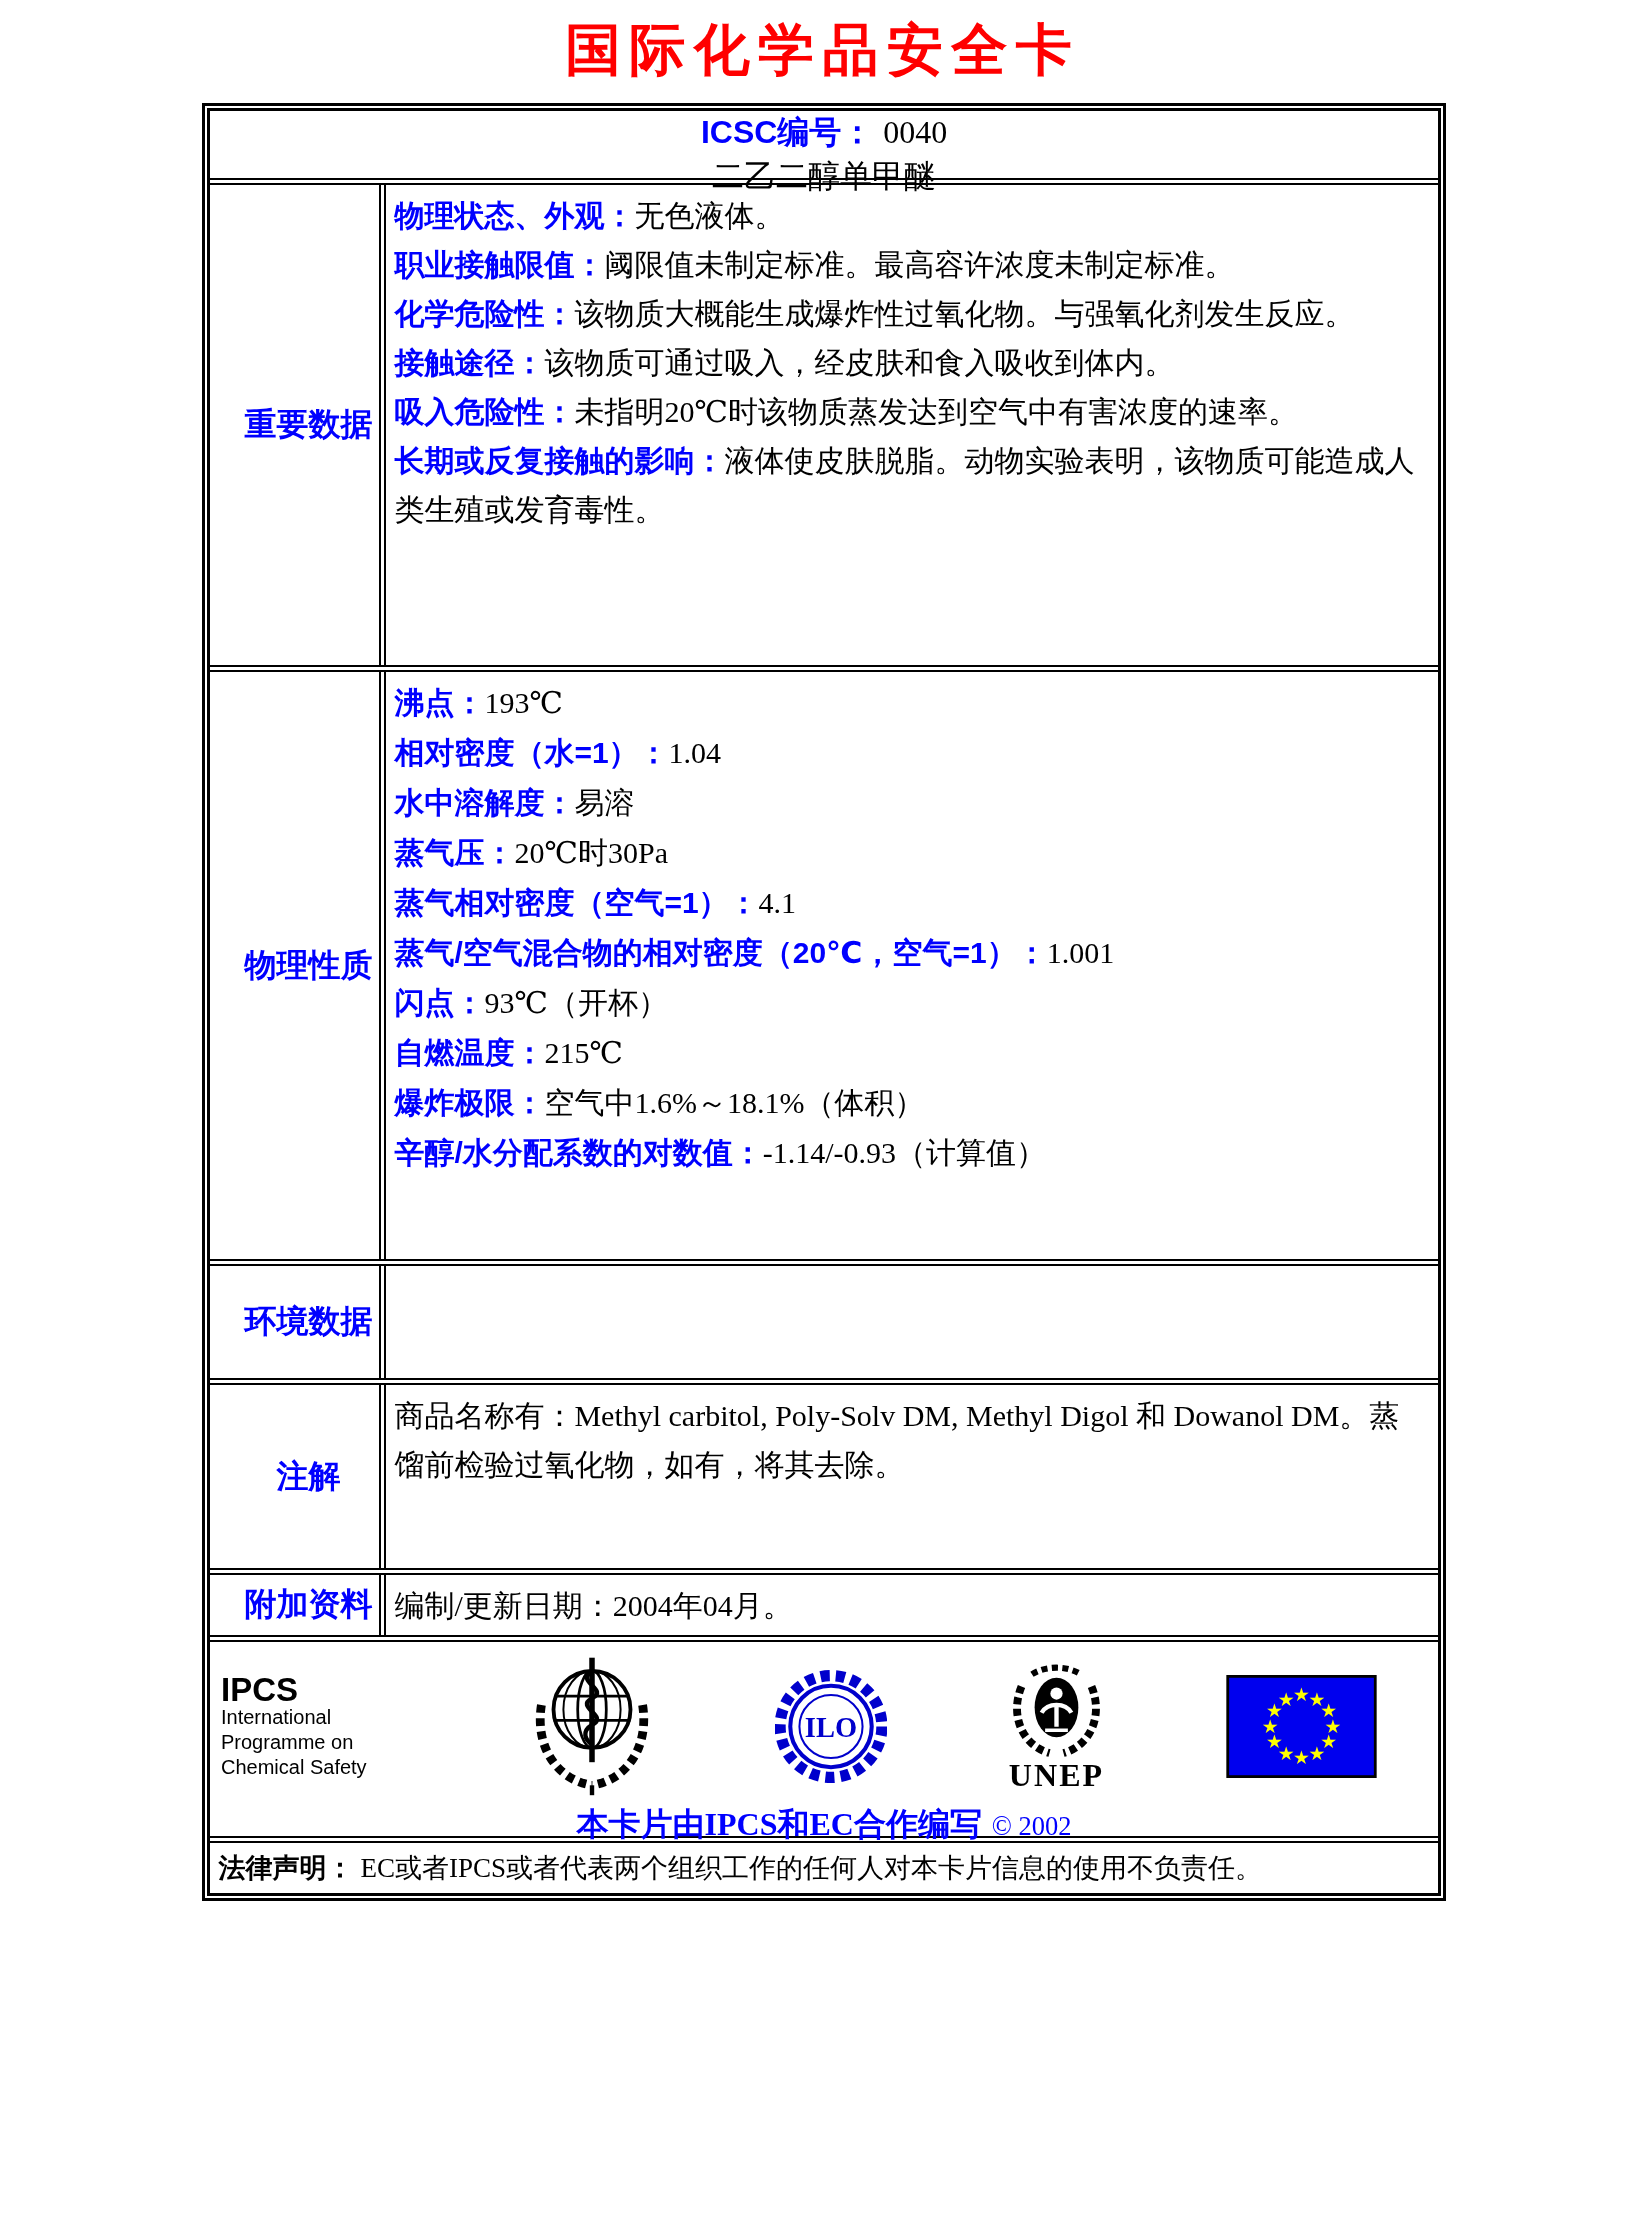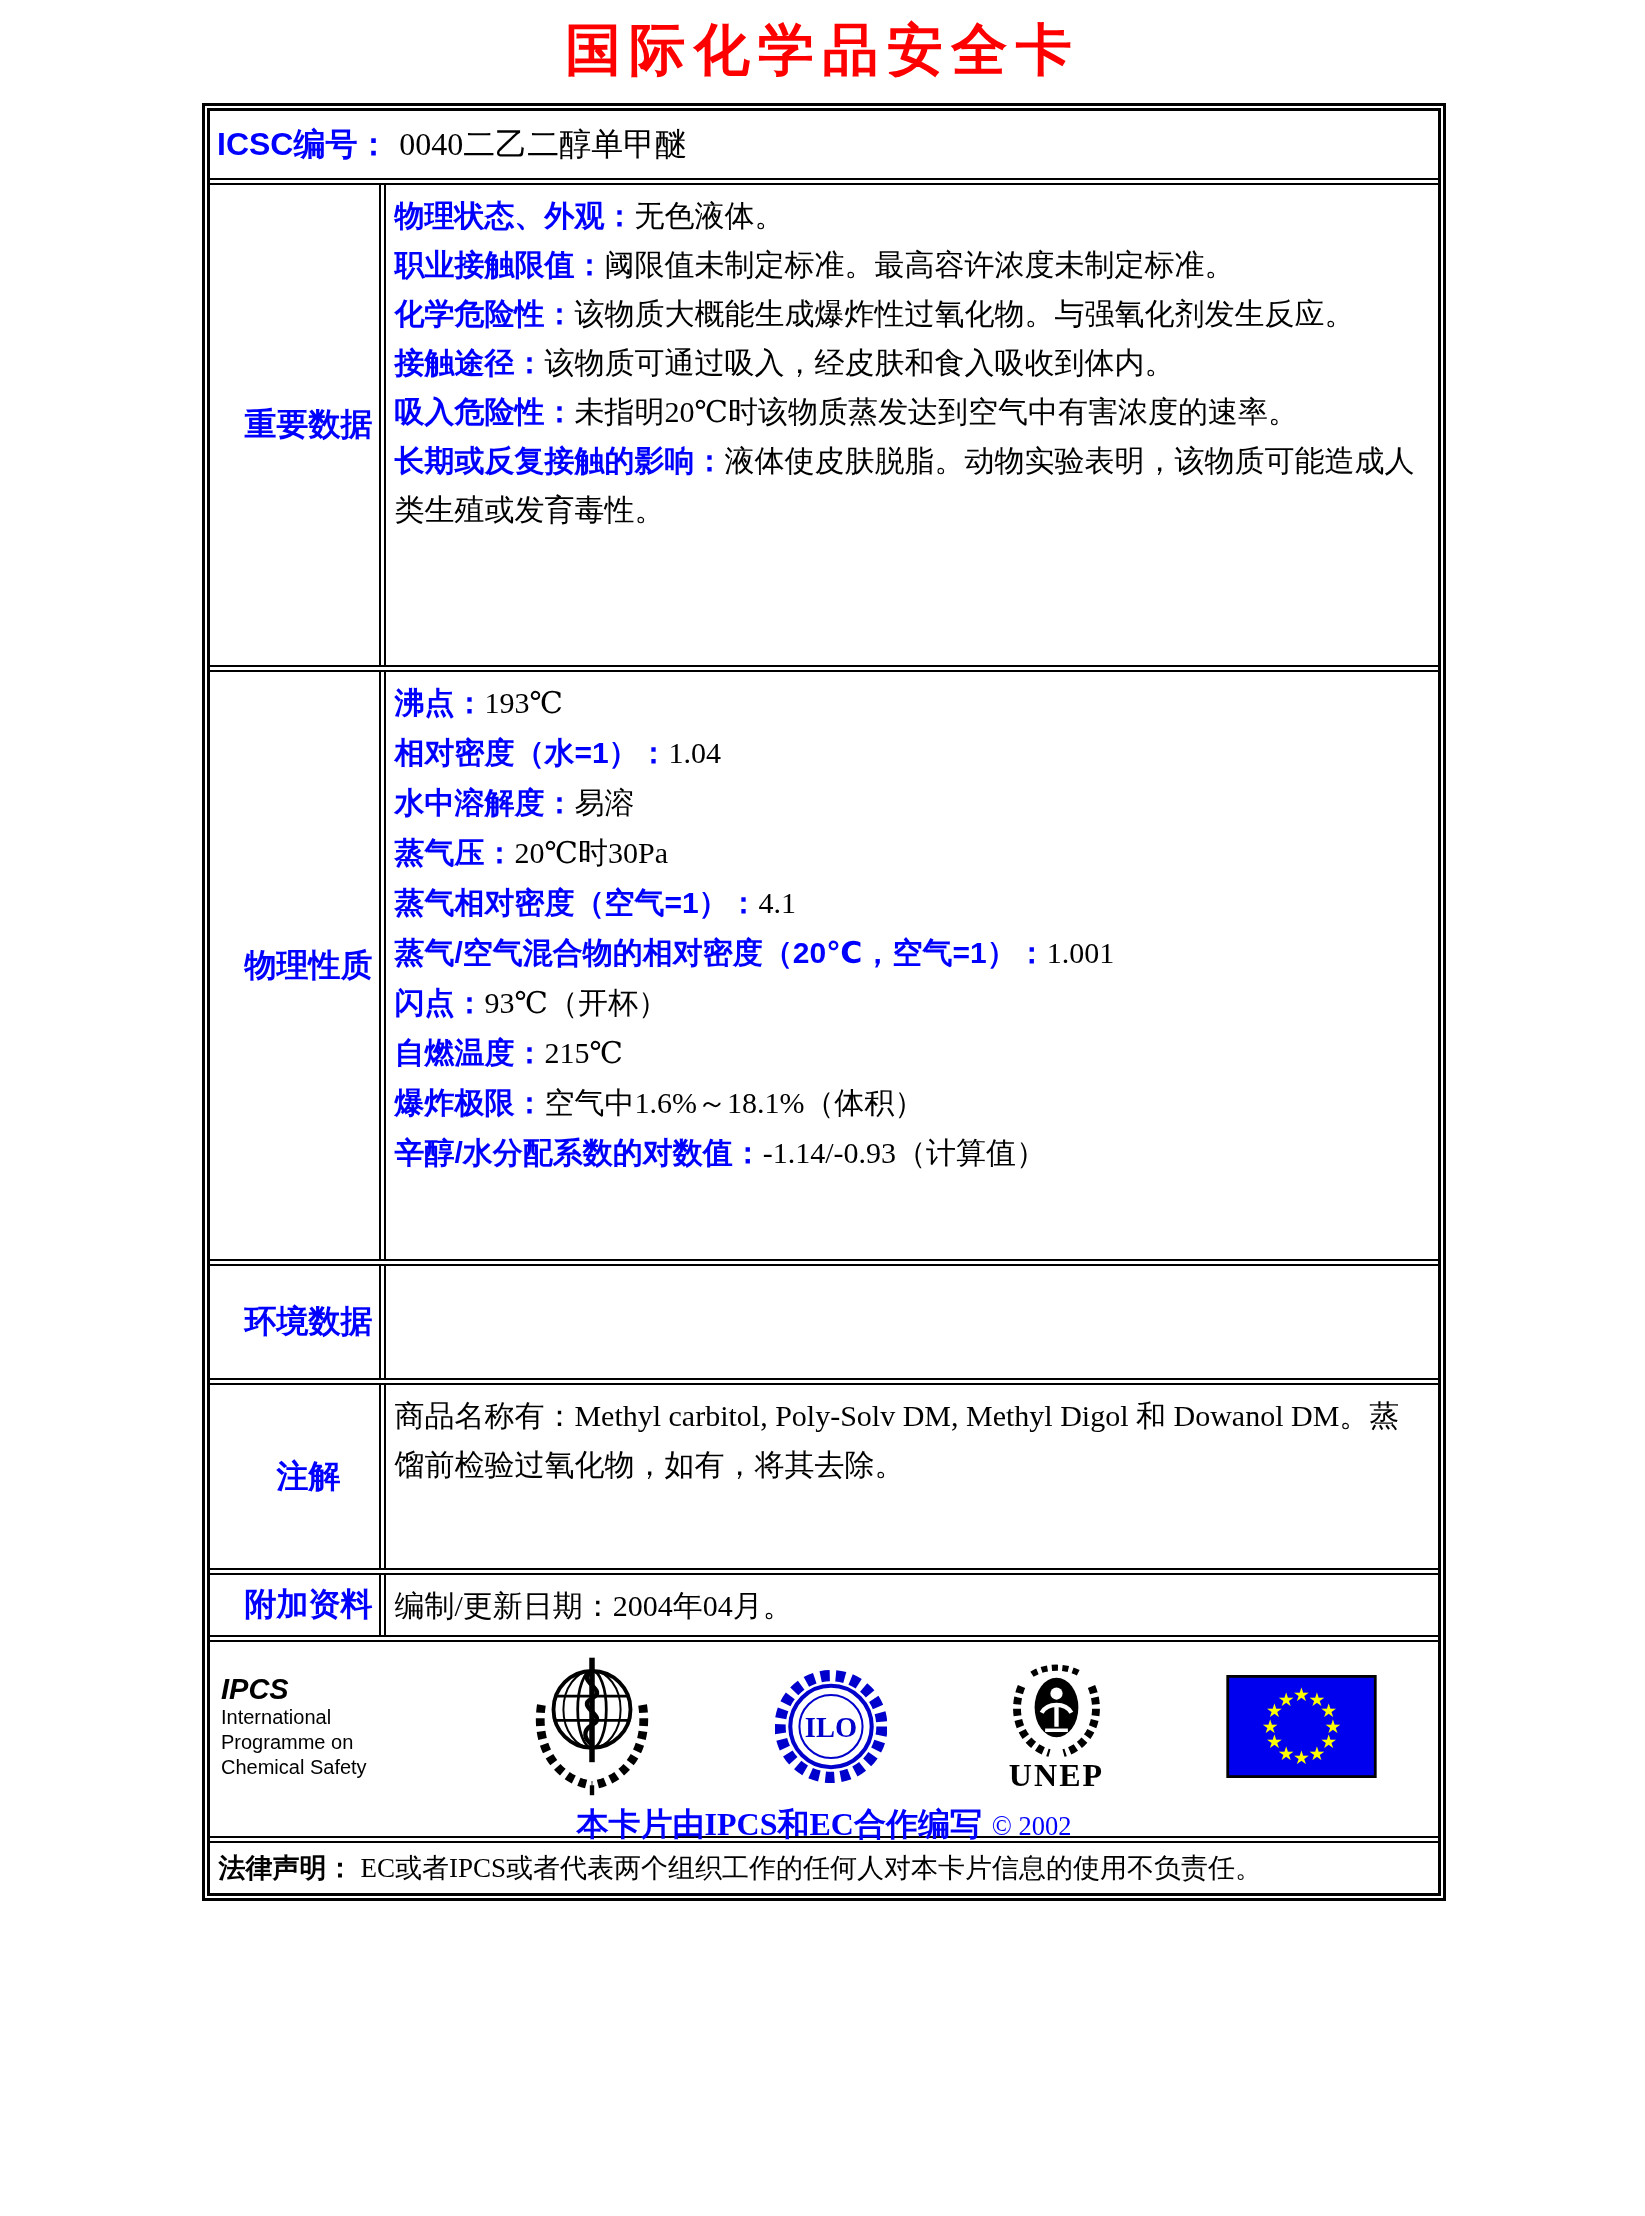--- a/index.html
+++ b/index.html
@@ -18,23 +18,24 @@
     letter-spacing: 8.4px;
     font-family: "Liberation Serif", "DejaVu Serif", serif;
   }
   .card {
     position: absolute; left: 202px; top: 103px; width: 1244px;
     border: 8.4px double #000;
     background: #fff;
   }
   .lblblue { color: #0000ff; font-family: "Liberation Sans", "DejaVu Sans", sans-serif; font-weight: bold; }
   .header-row {
-    display: flex; justify-content: flex-start; align-items: center;
+    display: flex; justify-content: space-between; align-items: center;
     height: 67px; padding: 0 7px;
     font-size: 32px;
+    flex-direction: column;
   }
   .hdr-left .lblblue { margin-right: 9.8px; }
   .body-row { display: flex; border-top: 7px double #000; }
   .row-label {
     width: 176px; flex: 0 0 176px;
     border-right: 7px double #000;
     display: flex; align-items: center; justify-content: center;
     text-align: center;
     font-size: 32px; color: #0000ff; font-weight: bold;
     font-family: "Liberation Sans", "DejaVu Sans", sans-serif;
@@ -49,21 +50,21 @@
   .rc-physical  { min-height: 587px; line-height: 50px; }
   .rc-environment { min-height: 112px; }
   .rc-notes { min-height: 183px; }
   .rc-additional { min-height: 42px; }
   .logos-row { border-top: 7px double #000; position: relative; height: 201px; }
   .logos-strip {
     display: flex; align-items: center; justify-content: space-between;
     padding: 9.8px 61px 0 11px; height: 159px;
   }
   .ipcs-block { font-family: "Liberation Sans", "DejaVu Sans", sans-serif; width: 188px; }
-  .ipcs-acro { font-size: 29px; font-weight: bold; line-height: 31px; font-style: italic; }
+  .ipcs-acro { font-size: 33px; font-weight: bold; line-height: 31px; }
   .ipcs-line { font-size: 20px; line-height: 25px; }
   .credit-line {
     text-align: center; margin-top: 1.4px;
     font-size: 32px; font-weight: bold; color: #0000ff;
     font-family: "Liberation Serif", "DejaVu Serif", serif;
   }
   .credit-copy { font-size: 26.5px; font-weight: normal; margin-left: 9.8px; margin-top: 32px; }
   .unep-block { text-align: center; }
   .unep-text {
     font-family: "Liberation Serif", "DejaVu Serif", serif;

